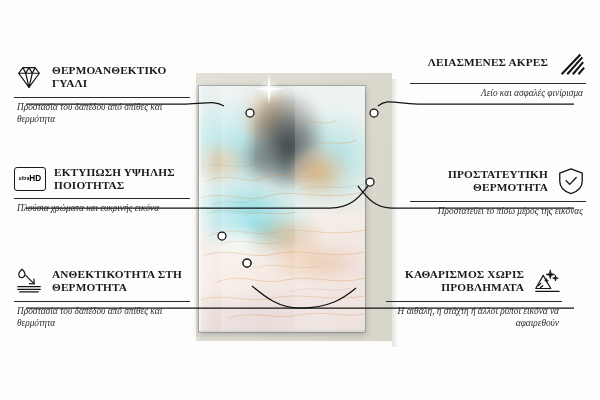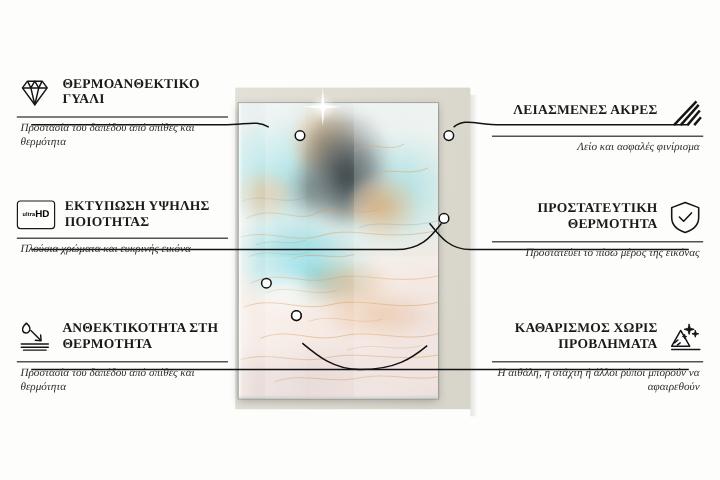--- a/index.html
+++ b/index.html
@@ -117,23 +117,23 @@
   .feat.left .ttl{text-align:left;}
   .feat.right .ttl{text-align:right;}
   .rule{height:1px;background:#2a2a2a;margin:5px 0 4px;}
   .sub{font-size:9.3px;line-height:11.6px;color:#2c2c2c;font-style:italic;}
   .feat.left .sub{text-align:left;padding-left:3px;}
   .feat.right .sub{text-align:right;padding-right:3px;}
 
   .f1{left:14px;top:62px;}
   .f2{left:14px;top:166px;}
   .f3{left:14px;top:266px;}
-  .f4{left:410px;top:78px;}
+  .f4{left:410px;top:48px;}
   .f5{left:410px;top:166px;}
-  .f6{left:410px;top:266px;}
+  .f6{left:386px;top:266px;}
 
   .hdbox{width:30px;height:22px;border:1.4px solid #1a1a1a;border-radius:3px;
     display:flex;flex-direction:row;align-items:center;justify-content:center;flex:0 0 30px;}
   .hdbox b{font-size:4.6px;line-height:4.8px;letter-spacing:.1px;font-family:"Liberation Sans",sans-serif;font-weight:700;}
   .hdbox s{font-size:8.2px;line-height:8.4px;text-decoration:none;font-family:"Liberation Sans",sans-serif;font-weight:700;}
 </style>
 </head>
 <body>
 
 <div id="stage">
@@ -314,16 +314,16 @@
           <path d="M4 27 H29"></path>
           <path d="M6.5 21 L9.5 18.5"></path>
           <path d="M9 23 L11.5 21"></path>
           <path d="M19.5 4.5 L20.5 8 L24 9 L20.5 10 L19.5 13.5 L18.5 10 L15 9 L18.5 8 Z" fill="#151515" stroke-width=".8"></path>
           <path d="M25 10 L25.7 12.3 L28 13 L25.7 13.7 L25 16 L24.3 13.7 L22 13 L24.3 12.3 Z" fill="#151515" stroke-width=".8"></path>
           <path d="M15.5 13.5 L16 15 L17.5 15.5 L16 16 L15.5 17.5 L15 16 L13.5 15.5 L15 15 Z" fill="#151515" stroke-width=".6"></path>
         </g>
       </svg>
     </div>
     <div class="rule"></div>
-    <div class="sub">Η αιθάλη, η στάχτη ή άλλοι ρύποι μπορούν να αφαιρεθούν</div>
+    <div class="sub">Η αιθάλη, η στάχτη ή άλλοι ρύποι εικόνα να αφαιρεθούν</div>
   </div>
 
 </div>
 
 </body></html>

